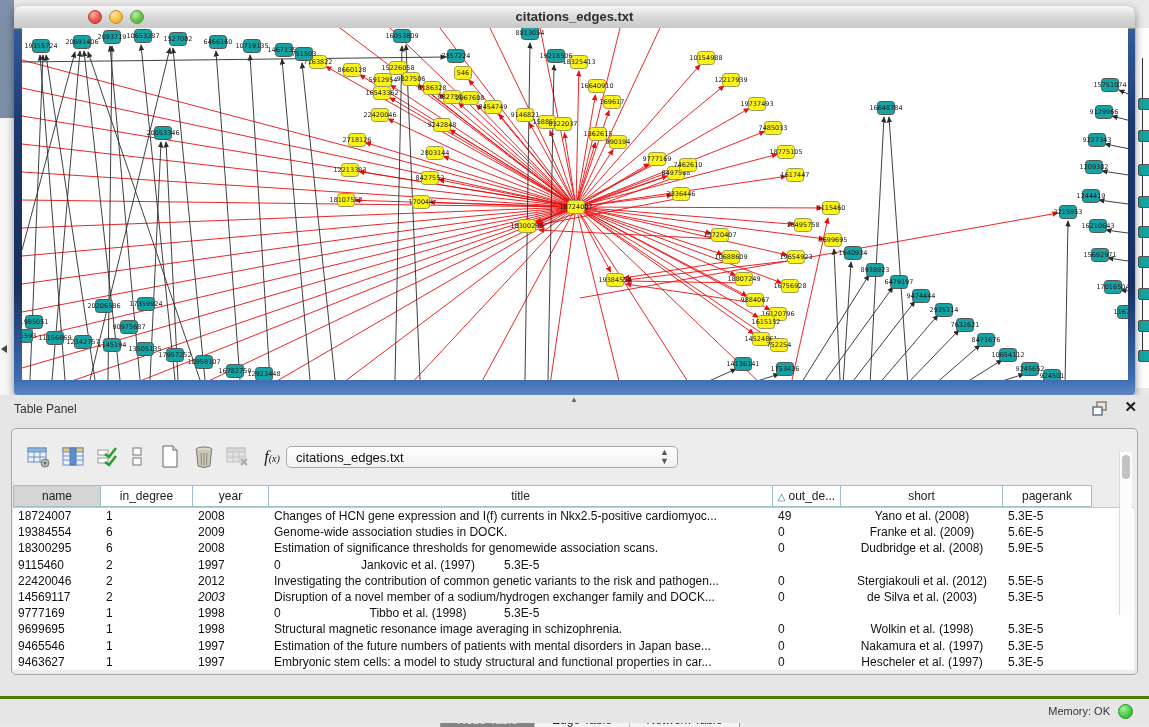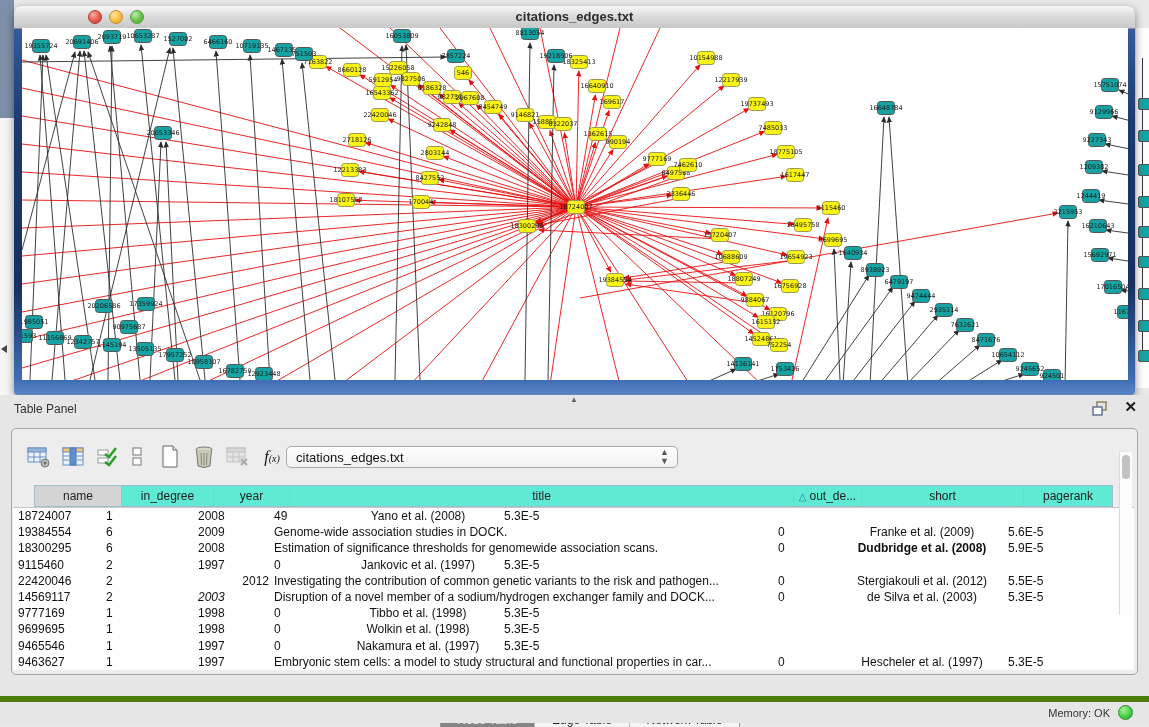--- a/index.html
+++ b/index.html
@@ -47,22 +47,22 @@
       justify-content:center;cursor:pointer;}
   .fx{font-family:"Liberation Serif",serif;font-style:italic;color:#111;}
   .fx .f{font-size:16px;} .fx .px{font-size:10px;}
 
   .combo{position:absolute;left:274px;top:17px;width:392px;height:22px;background:linear-gradient(#FFF,#F2F2F2);
       border:1px solid #A9A9A9;border-radius:5px;box-sizing:border-box;cursor:pointer;}
   .combo .val{position:absolute;left:9px;top:3px;font-size:13px;color:#111;}
   .combo .arrows{position:absolute;right:8px;top:1px;font-size:9px;color:#555;line-height:9px;}
 
   .tbl{position:absolute;left:1px;top:56px;width:1121px;}
-  .thead{display:flex;height:22px;justify-content:center;}
-  .th{box-sizing:border-box;background:#5eead4;border:1px solid #9FBFCD;border-left:none;
+  .thead{display:flex;height:22px;}
+  .th{box-sizing:border-box;background:#ffffff;border:1px solid #9FBFCD;border-left:none;
       font-size:12px;color:#222;text-align:center;line-height:20px;overflow:hidden;white-space:nowrap;}
   .th:first-child{border-left:1px solid #9FBFCD;background:#D4D4D4;}
   .th .sort{color:#2E7DA0;font-size:10px;margin-right:3px;}
   .tbody{background:#fff;border-top:1px solid #C8C8C8;}
   .trow{display:flex;height:16.2px;align-items:center;cursor:default;}
   .td{box-sizing:border-box;font-size:12px;color:#111;padding-left:5px;overflow:hidden;
       white-space:nowrap;text-overflow:ellipsis;}
   .td.center{text-align:center;padding-left:0;}
   .scrollbar{position:absolute;right:5px;top:23px;width:12px;height:163px;background:#FCFCFC;
       border-left:1px solid #DADADA;}
@@ -71,21 +71,21 @@
   .tabs{position:absolute;left:428px;top:279px;display:flex;height:22px;
       border:1px solid #979797;border-radius:5px;overflow:hidden;background:#fff;
       box-shadow:0 1px 1px rgba(0,0,0,.15);}
   .tab{font-size:12px;line-height:22px;text-align:center;color:#222;
       background:linear-gradient(#FFF,#F1F1F1);border-left:1px solid #B9B9B9;cursor:pointer;}
   .tab:first-child{border-left:none;}
   .tab.selected{background:linear-gradient(#969696,#7E7E7E);color:#ECECEC;}
 
   
   .status-bar{position:absolute;left:0;top:696px;width:1149px;height:27px;background:#E6E6E6;
-      border-top:6px solid #4d7c0f;display:flex;align-items:center;justify-content:flex-end;
+      border-top:3px solid #4d7c0f;display:flex;align-items:center;justify-content:flex-end;
       padding-right:16px;box-sizing:border-box;gap:8px;}
   .status-bar .mem{font-size:11px;color:#333;}
   .mem-dot{width:13px;height:13px;border-radius:50%;border:1px solid #2E8B2E;
       background:radial-gradient(circle at 35% 30%,#A8F0A0,#3ECC3E 60%,#28A828);}
 </style>
 </head>
 <body>
 
 <div class="blue-corner"></div>
 <div class="left-strip"></div>
@@ -558,54 +558,55 @@
           <div class="th" style="width: 504px;">title</div>
           <div class="th" style="width: 68px;"><span class="sort">△</span>out_de...</div>
           <div class="th" style="width: 162px;">short</div>
           <div class="th" style="width: 89px;">pagerank</div>
         </div>
       <div class="tbody" id="tbody">
           <div class="trow">
             <div class="td" style="width: 88px;">18724007</div>
             <div class="td" style="width: 92px;">1</div>
             <div class="td" style="width: 76px;">2008</div>
+            <div class="td" style="width: 504px;">Changes of HCN gene expression and I(f) currents in Nkx2.5-positive cardiomyoc...</div>
             <div class="td" style="width: 68px;">49</div>
             <div class="td center" style="width: 162px;">Yano et al. (2008)</div>
             <div class="td" style="width: 89px;">5.3E-5</div>
           </div>
           <div class="trow">
             <div class="td" style="width: 88px;">19384554</div>
             <div class="td" style="width: 92px;">6</div>
             <div class="td" style="width: 76px;">2009</div>
             <div class="td" style="width: 504px;">Genome-wide association studies in DOCK.</div>
             <div class="td" style="width: 68px;">0</div>
             <div class="td center" style="width: 162px;">Franke et al. (2009)</div>
             <div class="td" style="width: 89px;">5.6E-5</div>
           </div>
           <div class="trow">
             <div class="td" style="width: 88px;">18300295</div>
             <div class="td" style="width: 92px;">6</div>
             <div class="td" style="width: 76px;">2008</div>
             <div class="td" style="width: 504px;">Estimation of significance thresholds for genomewide association scans.</div>
             <div class="td" style="width: 68px;">0</div>
-            <div class="td center" style="width: 162px; font-weight: bold;">Dudbridge et al. (2008)</div>
+            <div class="td center" style="width: 162px;">Dudbridge et al. (2008)</div>
             <div class="td" style="width: 89px;">5.9E-5</div>
           </div>
           <div class="trow">
             <div class="td" style="width: 88px;">9115460</div>
             <div class="td" style="width: 92px;">2</div>
             <div class="td" style="width: 76px;">1997</div>
             <div class="td" style="width: 68px;">0</div>
             <div class="td center" style="width: 162px;">Jankovic et al. (1997)</div>
             <div class="td" style="width: 89px;">5.3E-5</div>
           </div>
           <div class="trow">
             <div class="td" style="width: 88px;">22420046</div>
             <div class="td" style="width: 92px;">2</div>
-            <div class="td" style="width: 76px; text-align: right;">2012</div>
+            <div class="td" style="width: 76px;">2012</div>
             <div class="td" style="width: 504px;">Investigating the contribution of common genetic variants to the risk and pathogen...</div>
             <div class="td" style="width: 68px;">0</div>
             <div class="td center" style="width: 162px;">Stergiakouli et al. (2012)</div>
             <div class="td" style="width: 89px;">5.5E-5</div>
           </div>
           <div class="trow">
             <div class="td" style="width: 88px;">14569117</div>
             <div class="td" style="width: 92px;">2</div>
             <div class="td" style="width: 76px; font-style: italic;">2003</div>
             <div class="td" style="width: 504px;">Disruption of a novel member of a sodium/hydrogen exchanger family and DOCK...</div>
@@ -618,28 +619,30 @@
             <div class="td" style="width: 92px;">1</div>
             <div class="td" style="width: 76px;">1998</div>
             <div class="td" style="width: 68px;">0</div>
             <div class="td center" style="width: 162px;">Tibbo et al. (1998)</div>
             <div class="td" style="width: 89px;">5.3E-5</div>
           </div>
           <div class="trow">
             <div class="td" style="width: 88px;">9699695</div>
             <div class="td" style="width: 92px;">1</div>
             <div class="td" style="width: 76px;">1998</div>
+            <div class="td" style="width: 504px;">Structural magnetic resonance image averaging in schizophrenia.</div>
             <div class="td" style="width: 68px;">0</div>
             <div class="td center" style="width: 162px;">Wolkin et al. (1998)</div>
             <div class="td" style="width: 89px;">5.3E-5</div>
           </div>
           <div class="trow">
             <div class="td" style="width: 88px;">9465546</div>
             <div class="td" style="width: 92px;">1</div>
             <div class="td" style="width: 76px;">1997</div>
+            <div class="td" style="width: 504px;">Estimation of the future numbers of patients with mental disorders in Japan base...</div>
             <div class="td" style="width: 68px;">0</div>
             <div class="td center" style="width: 162px;">Nakamura et al. (1997)</div>
             <div class="td" style="width: 89px;">5.3E-5</div>
           </div>
           <div class="trow">
             <div class="td" style="width: 88px;">9463627</div>
             <div class="td" style="width: 92px;">1</div>
             <div class="td" style="width: 76px;">1997</div>
             <div class="td" style="width: 504px;">Embryonic stem cells: a model to study structural and functional properties in car...</div>
             <div class="td" style="width: 68px;">0</div>

